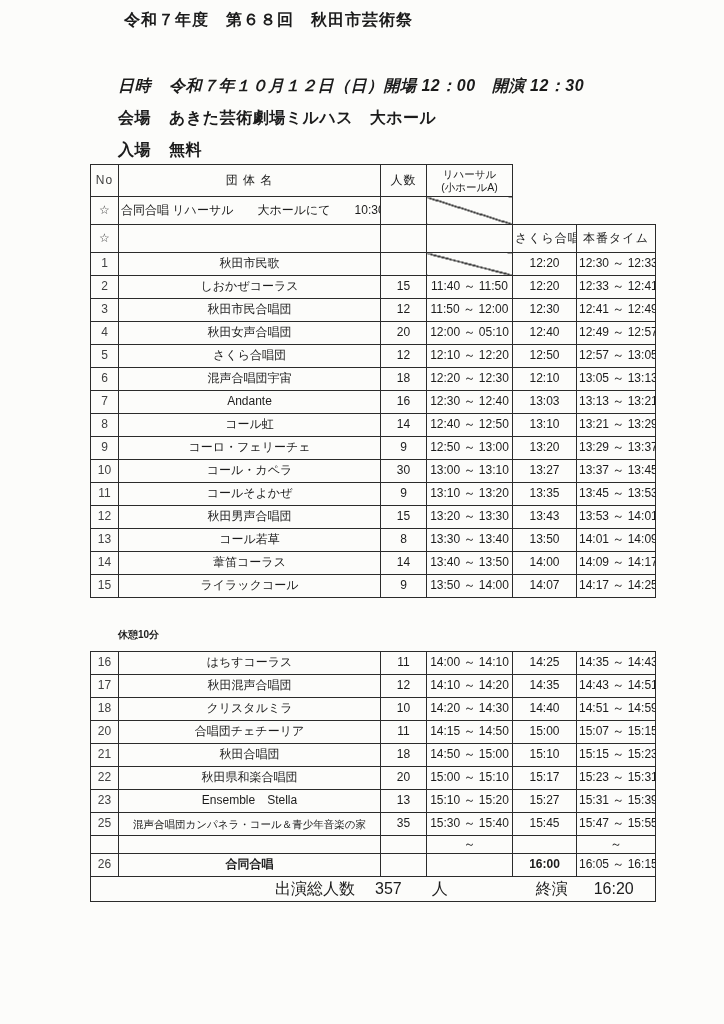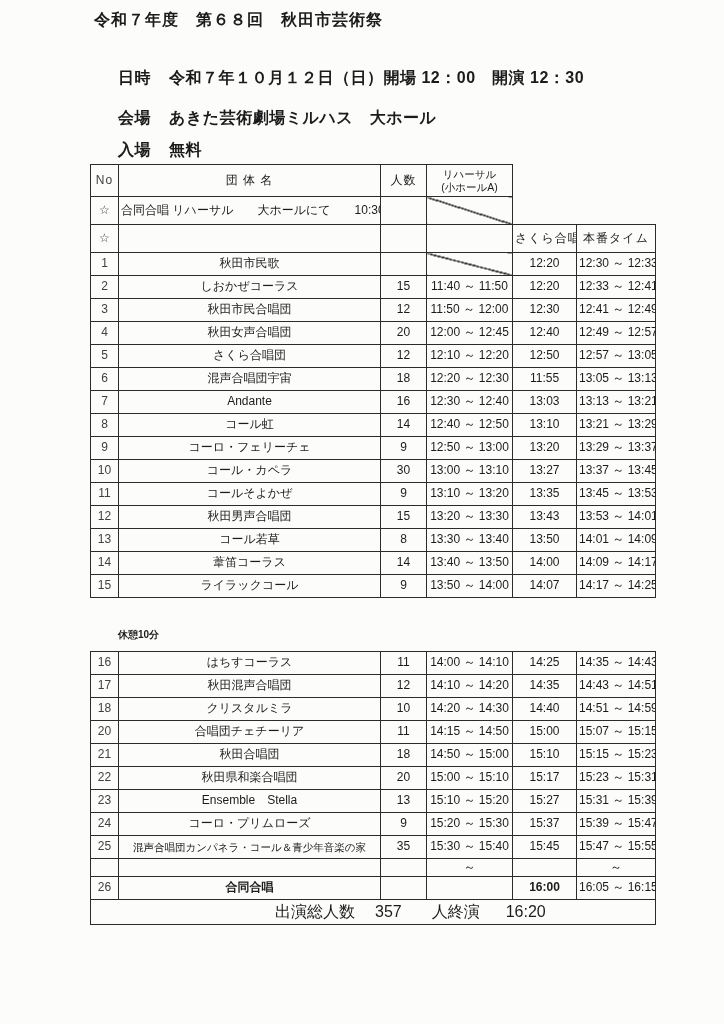--- a/index.html
+++ b/index.html
@@ -4,24 +4,24 @@
 <style>
   * { box-sizing: border-box; margin: 0; padding: 0; }
   html,body { width: 724px; height: 1024px; }
   body { background: #e9e9e7; }
   .sheet {
     position: relative; width: 724px; height: 1024px;
     background: #fcfcfa; color: #1b1b1b;
     font-family: "Liberation Sans", "DejaVu Sans", sans-serif;
     overflow: hidden;
   }
-  .title1 { position: absolute; left: 94px; top: 10px; font-size: 16px; font-weight: 700; letter-spacing: 1px; }
+  .title1 { position: absolute; left: 124px; top: 10px; font-size: 16px; font-weight: 700; letter-spacing: 1px; }
   .title2 { position: absolute; left: 97px;  top: 44px; font-size: 16px; font-weight: 700; letter-spacing: 1px; }
   .info   { position: absolute; left: 118px; font-size: 16px; font-weight: 700; letter-spacing: 0.5px; }
-  .line-datetime  { top: 68px; }
+  .line-datetime  { top: 76px; font-style: italic; }
   .line-venue     { top: 108px; }
   .line-admission { top: 140px; }
   .ilabel { margin-right: 18px; }
 
   table.sched { position: absolute; left: 90px; width: 565px; border-collapse: collapse; table-layout: fixed; }
   .t1 { top: 164px; }
   .t2 { top: 651px; }
   .sched td {
     border: 1.5px solid #2b2b2b;
     padding: 0 2px;
@@ -50,21 +50,21 @@
   td.diag {
     background-image: linear-gradient(to right top,
       transparent calc(50% - 0.8px), #3a3a3a calc(50% - 0.8px),
       #3a3a3a calc(50% + 0.8px), transparent calc(50% + 0.8px));
   }
   .break { position: absolute; left: 118px; top: 628px; font-size: 10px; font-weight: 700; }
   .footrow { display: flex; align-items: center; height: 100%; font-size: 16px; }
   .f-total-label { margin-left: 184px; }
   .f-num  { margin-left: 20px; }
   .f-unit { margin-left: 30px; }
-  .f-end-label { }
+  .f-end-label { margin-left: 88px; }
   .f-endtime   { margin-left: 26px; }
 </style>
 </head>
 <body>
 
 <div class="sheet">
 
   <div class="title1">令和７年度　第６８回　秋田市芸術祭</div>
 
   <div class="info line-datetime">
@@ -137,38 +137,38 @@
           <td class="c-name">秋田市民合唱団</td>
           <td class="c-count">12</td>
           <td class="c-reh">11:50 ～ 12:00</td>
           <td class="c-standby">12:30</td>
           <td class="c-perf">12:41 ～ 12:49</td>
         </tr>
         <tr class="h-data">
           <td class="c-no">4</td>
           <td class="c-name">秋田女声合唱団</td>
           <td class="c-count">20</td>
-          <td class="c-reh">12:00 ～ 12:45</td>
+          <td class="c-reh">12:00 ～ 05:10</td>
           <td class="c-standby">12:40</td>
           <td class="c-perf">12:49 ～ 12:57</td>
         </tr>
         <tr class="h-data">
           <td class="c-no">5</td>
           <td class="c-name">さくら合唱団</td>
           <td class="c-count">12</td>
           <td class="c-reh">12:10 ～ 12:20</td>
           <td class="c-standby">12:50</td>
           <td class="c-perf">12:57 ～ 13:05</td>
         </tr>
         <tr class="h-data">
           <td class="c-no">6</td>
           <td class="c-name">混声合唱団宇宙</td>
           <td class="c-count">18</td>
           <td class="c-reh">12:20 ～ 12:30</td>
-          <td class="c-standby">11:55</td>
+          <td class="c-standby">12:10</td>
           <td class="c-perf">13:05 ～ 13:13</td>
         </tr>
         <tr class="h-data">
           <td class="c-no">7</td>
           <td class="c-name">Andante</td>
           <td class="c-count">16</td>
           <td class="c-reh">12:30 ～ 12:40</td>
           <td class="c-standby">13:03</td>
           <td class="c-perf">13:13 ～ 13:21</td>
         </tr>
@@ -299,28 +299,20 @@
           <td class="c-standby">15:17</td>
           <td class="c-perf">15:23 ～ 15:31</td>
         </tr>
         <tr class="h-data">
           <td class="c-no">23</td>
           <td class="c-name">Ensemble　Stella</td>
           <td class="c-count">13</td>
           <td class="c-reh">15:10 ～ 15:20</td>
           <td class="c-standby">15:27</td>
           <td class="c-perf">15:31 ～ 15:39</td>
-        </tr>
-        <tr class="h-data">
-          <td class="c-no">24</td>
-          <td class="c-name">コーロ・プリムローズ</td>
-          <td class="c-count">9</td>
-          <td class="c-reh">15:20 ～ 15:30</td>
-          <td class="c-standby">15:37</td>
-          <td class="c-perf">15:39 ～ 15:47</td>
         </tr>
         <tr class="h-data">
           <td class="c-no">25</td>
           <td class="c-name small">混声合唱団カンパネラ・コール＆青少年音楽の家</td>
           <td class="c-count">35</td>
           <td class="c-reh">15:30 ～ 15:40</td>
           <td class="c-standby">15:45</td>
           <td class="c-perf">15:47 ～ 15:55</td>
         </tr>
         <tr class="h-empty">

